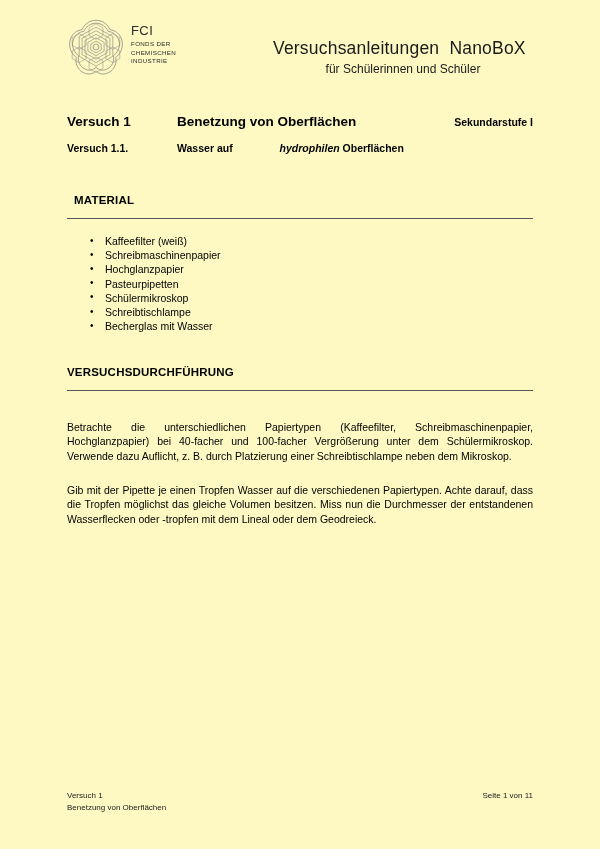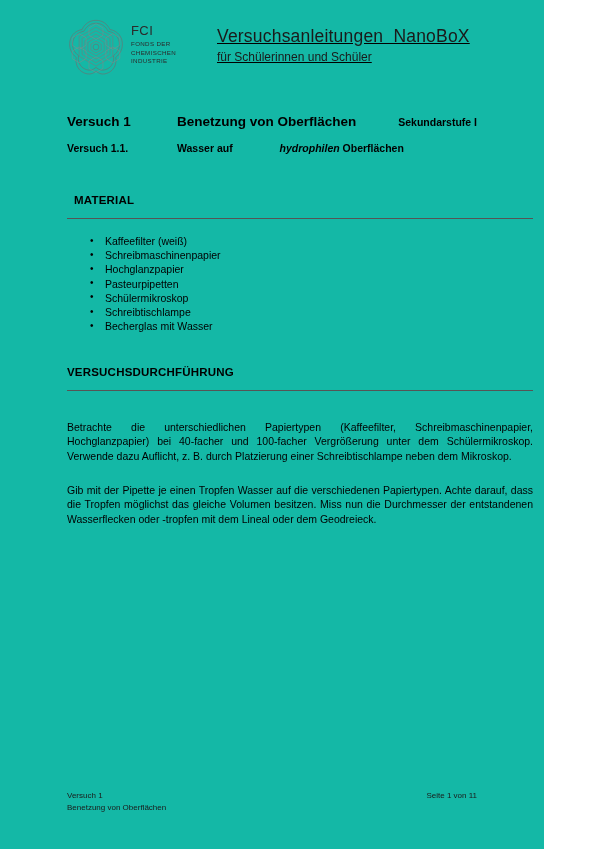--- a/index.html
+++ b/index.html
@@ -7,23 +7,23 @@
     padding: 0;
     background: #ffffff;
   }
   body {
     font-family: "Liberation Sans", sans-serif;
     color: #000000;
     -webkit-font-smoothing: antialiased;
   }
   .page {
     position: relative;
-    width: 544px;
+    width: 600px;
     height: 849px;
-    background: #14b8a6;
+    background: #fef9c3;
     overflow: hidden;
     box-sizing: border-box;
   }
 
   
   .header {
     position: absolute;
     left: 67px;
     top: 18px;
     right: 67px;
@@ -61,37 +61,37 @@
     margin-top: 3px;
     font-size: 6.2px;
     line-height: 8.6px;
     letter-spacing: 0.35px;
     color: #2b2b2b;
     text-transform: uppercase;
   }
   .title-block {
     position: absolute;
     right: 0;
-    top: 8px;
+    top: 20px;
     text-align: left;
     width: 260px;
-    text-decoration: underline;
   }
   .doc-title {
     font-size: 17.5px;
     font-weight: 400;
     letter-spacing: 0.2px;
     color: #1a1a1a;
     white-space: pre;
   }
   .doc-subtitle {
     margin-top: 3px;
     font-size: 12px;
     font-weight: 400;
     color: #1a1a1a;
+    text-align: center;
   }
 
   
   .exp-row {
     position: absolute;
     left: 67px;
     right: 67px;
   }
   .exp-row-main { top: 114px; }
   .exp-row-sub  { top: 142px; }

